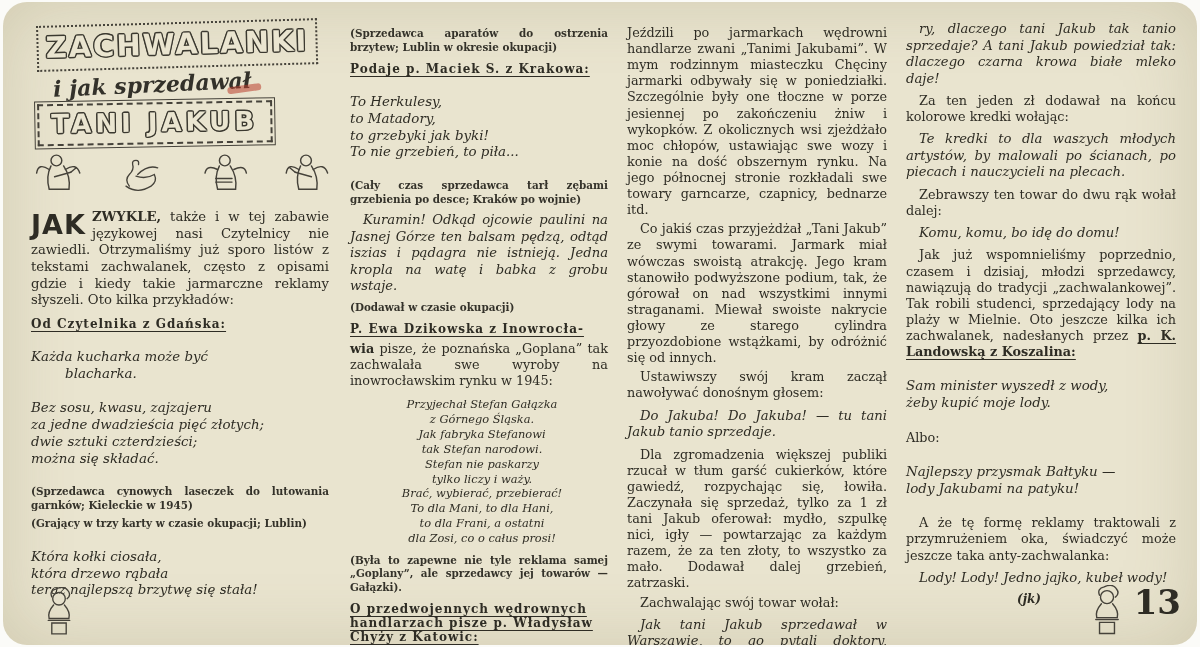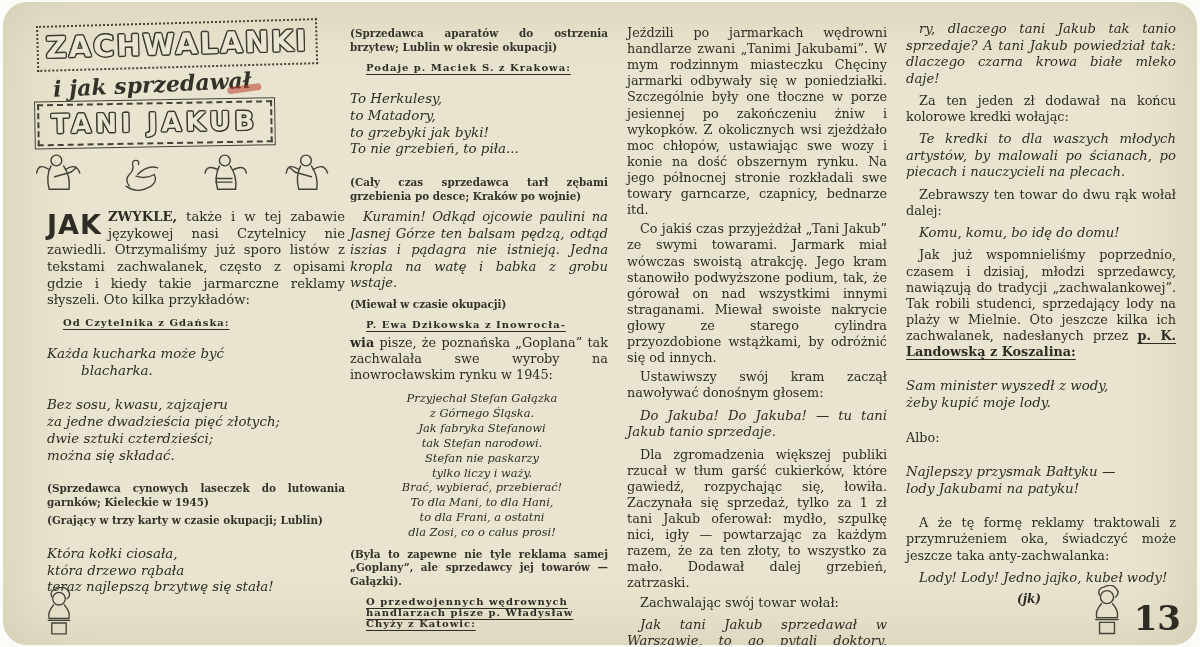--- a/index.html
+++ b/index.html
@@ -22,39 +22,39 @@
   .red-mark { position:absolute; right:-10px; bottom:1px; width:34px; height:7px;
               background:rgba(186,62,46,.55); border-radius:4px; transform:rotate(-5deg); }
   .m-box { font-family:"DejaVu Sans",sans-serif; font-weight:bold; font-size:26px;
            letter-spacing:4px; border:2px dashed #45423a; outline:1.5px solid #45423a;
            outline-offset:2px; padding:3px 12px 5px; display:inline-block; transform:rotate(-0.4deg); }
 
   
   .cherubs { position:absolute; left:30px; top:149px; width:300px; display:flex;
              justify-content:space-between; align-items:flex-end; }
   .corner-left { position:absolute; left:38px; bottom:4px; }
-  .pageno { position:absolute; right:16px; bottom:4px; display:flex; align-items:flex-end; gap:8px; }
+  .pageno { position:absolute; right:16px; bottom:4px; display:flex; align-items:flex-start; gap:8px; }
   .pageno .num { font-size:34px; font-weight:bold; line-height:1; padding-bottom:6px; }
 
   
   .col { position:absolute; text-align:justify; }
-  .col1 { left:44px;  top:204px; width:298px; }
+  .col1 { left:28px;  top:204px; width:298px; }
   .col2 { left:347px; top:20px;  width:258px; }
   .col3 { left:624px; top:20px;  width:260px; }
   .col4 { left:903px; top:13px;  width:270px; }
 
   .p { font-size:12.8px; line-height:1.26; margin:3px 0; text-indent:13px; }
   .first { text-indent:0; }
   .lead { font-size:13.2px; }
   .dropword { float:left; font-family:"DejaVu Sans",sans-serif; font-weight:bold;
               font-size:27px; line-height:.95; margin:3px 6px 0 0; letter-spacing:1px; }
   .caps { font-weight:bold; }
 
-  .head { font-weight:bold; font-size:10px; letter-spacing:1px; text-align:left;
-          text-decoration:underline; text-underline-offset:3px; margin:8px 16px 5px; }
+  .head { font-weight:bold; font-size:12px; letter-spacing:1px; text-align:left;
+          text-decoration:underline; text-underline-offset:3px; margin:8px 0 5px; }
   .verse { font-style:italic; font-size:13.4px; line-height:1.25; margin:18px 0; text-align:left; }
   .verse-j { font-style:italic; font-size:13.2px; line-height:1.25; margin:6px 0;
              text-align:justify; text-indent:13px; }
   .verse-sm { font-size:11.4px; line-height:1.3; margin:8px 0 8px 6px;text-align:center; }
   .pre { white-space:pre-wrap; }
   .note { font-size:10.4px; font-weight:bold; line-height:1.3; margin:5px 0; color:#34322a; }
   .sig { text-align:center; font-weight:bold; font-style:italic; font-size:12px;
          margin-top:2px; padding-right:24px; }
   svg { display:block; }
 </style>
@@ -141,21 +141,21 @@
 
   <div class="col col2">
     <p class="note">(Sprzedawca aparatów do ostrzenia brzytew; Lublin w okresie okupacji)</p>
     <h3 class="head">Podaje p. Maciek S. z Krakowa:</h3>
     <div class="verse pre">To Herkulesy,
 to Matadory,
 to grzebyki jak byki!
 To nie grzebień, to piła...</div>
     <p class="note">(Cały czas sprzedawca tarł zębami grzebienia po desce; Kraków po wojnie)</p>
     <div class="verse-j first">Kuramin! Odkąd ojcowie paulini na Jasnej Górze ten balsam pędzą, odtąd iszias i pądagra nie istnieją. Jedna kropla na watę i babka z grobu wstaje.</div>
-    <p class="note">(Miewał w czasie okupacji)</p>
+    <p class="note">(Dodawał w czasie okupacji)</p>
     <h3 class="head">P. Ewa Dzikowska z Inowrocła-</h3>
     <p class="p first">
       <span class="caps">wia</span><span> pisze, że poznańska „Goplana” tak zachwalała swe wyroby na inowrocławskim rynku w 1945:</span>
     </p>
     <div class="verse verse-sm pre">Przyjechał Stefan Gałązka
 z Górnego Śląska.
 Jak fabryka Stefanowi
 tak Stefan narodowi.
 Stefan nie paskarzy
 tylko liczy i waży.

